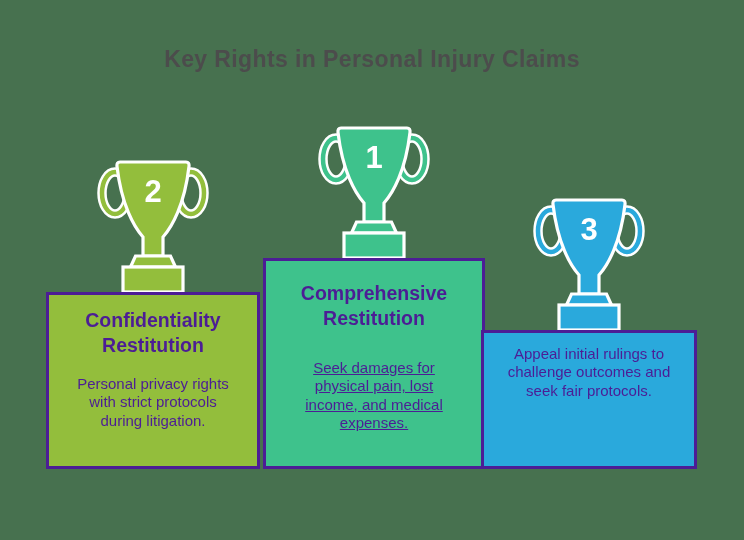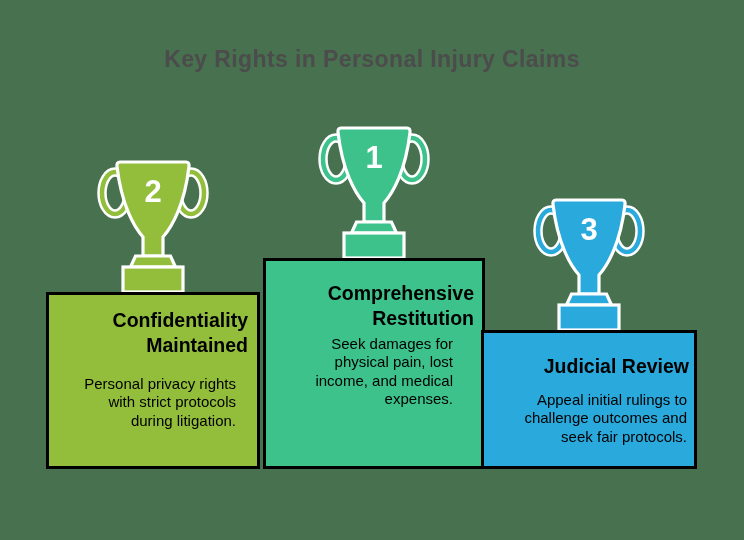--- a/index.html
+++ b/index.html
@@ -21,59 +21,59 @@
   .trophy-lime .handle-inner{stroke:var(--lime);}
   .trophy-emerald .cup,.trophy-emerald .stem,.trophy-emerald .pedestal{fill:var(--emerald);}
   .trophy-emerald .handle-inner{stroke:var(--emerald);}
   .trophy-blue .cup,.trophy-blue .stem,.trophy-blue .pedestal{fill:var(--blue);}
   .trophy-blue .handle-inner{stroke:var(--blue);}
   .trophy .rank{
     fill:#fff;font-weight:bold;font-size:31px;
     font-family:"Liberation Sans","DejaVu Sans",sans-serif;
   }
   .block{
-    position:absolute;box-sizing:border-box;border:3px solid #000000;
-    color:#000000;text-align:right;
+    position:absolute;box-sizing:border-box;border:3px solid #4c1d95;
+    color:#4c1d95;text-align:center;
   }
   .block-lime{left:46px;top:292px;width:214px;height:177px;background:var(--lime);}
   .block-emerald{left:263px;top:258px;width:222px;height:211px;background:var(--emerald);}
   .block-blue{left:481px;top:330px;width:216px;height:139px;background:var(--blue);}
   .block-heading{
     font-weight:bold;font-size:19.5px;line-height:1.28;
     margin:0 auto;
   }
   .block-lime .block-heading{margin-top:13px;width:190px;}
   .block-emerald .block-heading{margin-top:20px;width:200px;}
   .block-blue .block-heading{margin-top:21px;width:200px;}
   .block-body{
     font-size:15px;line-height:1.22;margin:0 auto;
   }
   .block-lime .block-body{margin-top:17px;width:166px;}
-  .block-emerald .block-body{margin-top:4px;width:158px;}
+  .block-emerald .block-body{margin-top:28px;width:158px;text-decoration:underline;}
   .block-blue .block-body{margin-top:12px;width:196px;}
 </style>
 </head>
 <body>
 
 <div class="canvas">
 
   <div class="title">Key Rights in Personal Injury Claims</div>
 
   <svg class="trophy trophy-lime" style="left:95px;top:160px;" viewBox="0 0 116 134" aria-hidden="true">
     <ellipse class="handle-outer" cx="20" cy="33" rx="13" ry="21"></ellipse>
     <ellipse class="handle-inner" cx="20" cy="33" rx="13" ry="21"></ellipse>
     <ellipse class="handle-outer" cx="96" cy="33" rx="13" ry="21"></ellipse>
     <ellipse class="handle-inner" cx="96" cy="33" rx="13" ry="21"></ellipse>
     <path class="cup" d="M25 2 H91 Q94.5 2 94 6.5 C89.5 45 77 67 68 77 L68 96 H48 L48 77 C39 67 26.5 45 22 6.5 Q21.5 2 25 2 Z"></path>
     <path class="stem" d="M40.5 96 H75.5 L80.5 107 H35.5 Z"></path>
     <rect class="pedestal" x="28" y="107" width="60" height="25"></rect>
     <text class="rank" x="58" y="42" text-anchor="middle">2</text>
   </svg>
   <div class="block block-lime">
-    <div class="block-heading">Confidentiality Maintained</div>
+    <div class="block-heading">Confidentiality Restitution</div>
     <div class="block-body">Personal privacy rights with strict protocols during litigation.</div>
   </div>
 
   <svg class="trophy trophy-emerald" style="left:316px;top:126px;" viewBox="0 0 116 134" aria-hidden="true">
     <ellipse class="handle-outer" cx="20" cy="33" rx="13" ry="21"></ellipse>
     <ellipse class="handle-inner" cx="20" cy="33" rx="13" ry="21"></ellipse>
     <ellipse class="handle-outer" cx="96" cy="33" rx="13" ry="21"></ellipse>
     <ellipse class="handle-inner" cx="96" cy="33" rx="13" ry="21"></ellipse>
     <path class="cup" d="M25 2 H91 Q94.5 2 94 6.5 C89.5 45 77 67 68 77 L68 96 H48 L48 77 C39 67 26.5 45 22 6.5 Q21.5 2 25 2 Z"></path>
     <path class="stem" d="M40.5 96 H75.5 L80.5 107 H35.5 Z"></path>
@@ -89,17 +89,16 @@
     <ellipse class="handle-outer" cx="20" cy="33" rx="13" ry="21"></ellipse>
     <ellipse class="handle-inner" cx="20" cy="33" rx="13" ry="21"></ellipse>
     <ellipse class="handle-outer" cx="96" cy="33" rx="13" ry="21"></ellipse>
     <ellipse class="handle-inner" cx="96" cy="33" rx="13" ry="21"></ellipse>
     <path class="cup" d="M25 2 H91 Q94.5 2 94 6.5 C89.5 45 77 67 68 77 L68 96 H48 L48 77 C39 67 26.5 45 22 6.5 Q21.5 2 25 2 Z"></path>
     <path class="stem" d="M40.5 96 H75.5 L80.5 107 H35.5 Z"></path>
     <rect class="pedestal" x="28" y="107" width="60" height="25"></rect>
     <text class="rank" x="58" y="42" text-anchor="middle">3</text>
   </svg>
   <div class="block block-blue">
-    <div class="block-heading">Judicial Review</div>
     <div class="block-body">Appeal initial rulings to challenge outcomes and seek fair protocols.</div>
   </div>
 
 </div>
 
 </body></html>

